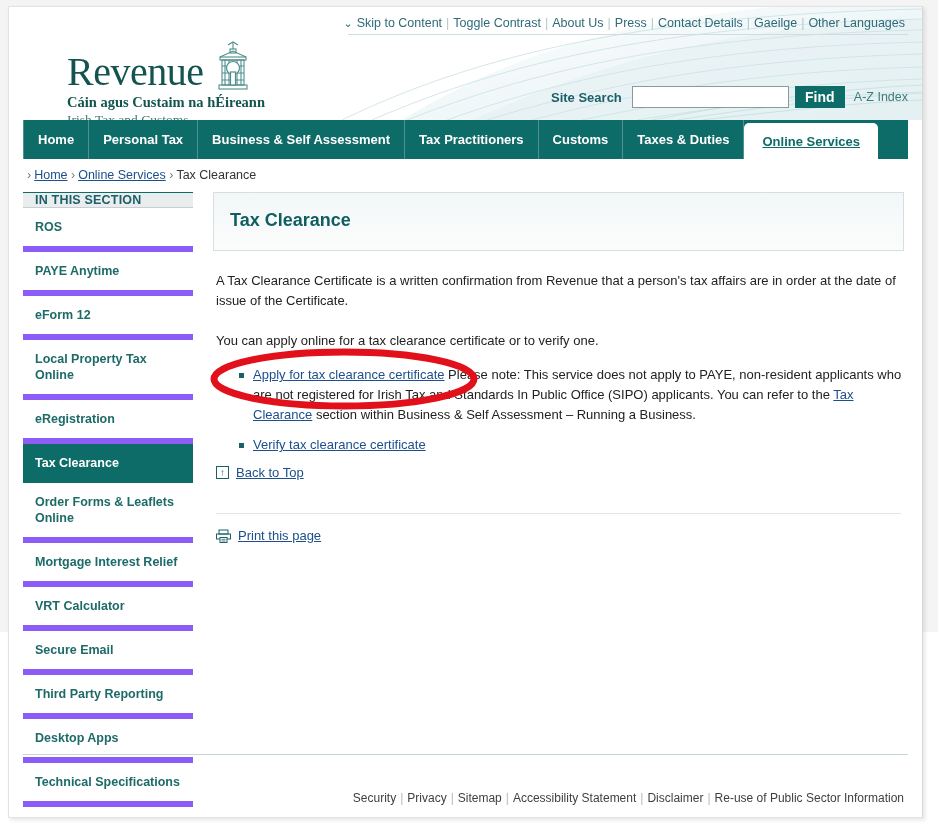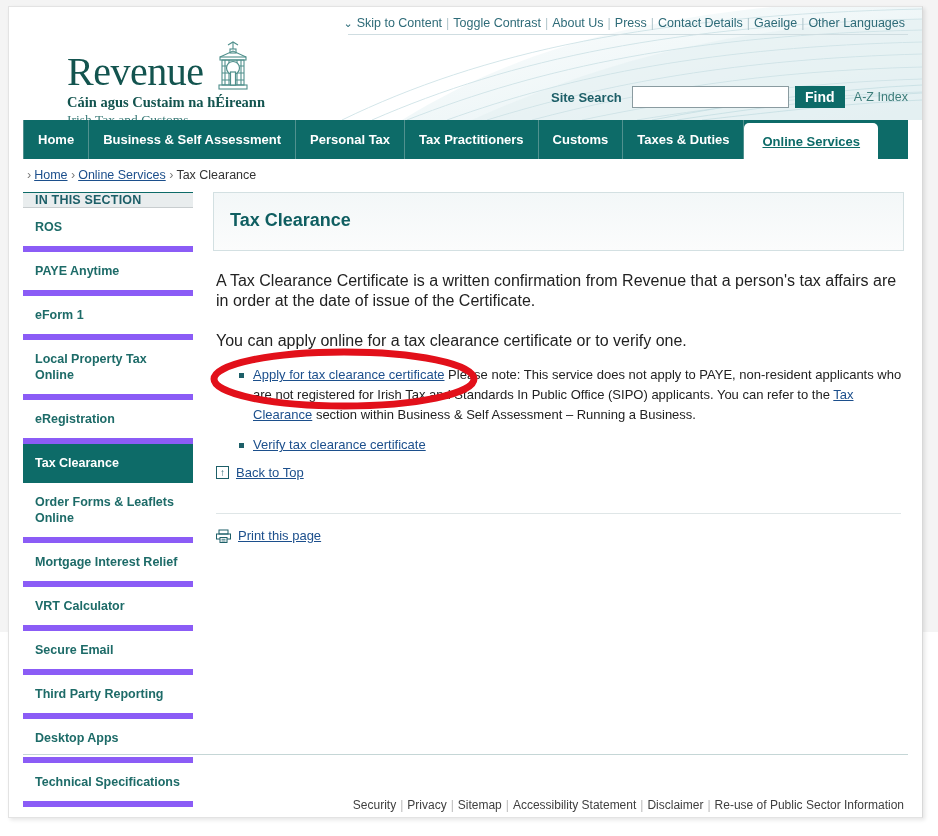--- a/index.html
+++ b/index.html
@@ -238,21 +238,21 @@
     border: 1px solid #d3e0e2;
     padding: 17px 16px 19px 16px;
   }
   #page-title {
     font-size: 18px;
     font-weight: bold;
     color: #0f5e61;
     margin: 0;
   }
   .para {
-    font-size: 16px;
+    font-size: 13px;
     color: #222222;
     line-height: 20px;
     margin: 20px 3px 0 3px;
   }
   ul.bullets {
     list-style: none;
     margin: 14px 0 0 0;
     padding: 0 0 0 26px;
   }
   ul.bullets li {
@@ -315,21 +315,21 @@
     margin: 0 14px;
     position: absolute;
     left: 0; right: 0;
     bottom: 62px;
     margin-left: 14px;
     margin-right: 14px;
   }
   #footer {
     position: absolute;
     right: 14px;
-    bottom: 5px;
+    bottom: 12px;
     font-size: 12px;
     color: #3f3f3f;
     white-space: nowrap;
   }
   #footer a {
     color: #3f3f3f;
     text-decoration: none;
     padding: 0 4px;
   }
   #footer .sep { color: #b9b9b9; }
@@ -409,41 +409,41 @@
       <div id="searchbar">
         <span id="search-label">Site Search</span>
         <input id="search-input" type="text" placeholder="" style="">
         <button id="find-button">Find</button>
         <a id="az-index" href="#">A-Z Index</a>
       </div>
     </div>
 
     <div id="nav">
       <a class="nav-item" href="#">Home</a>
+      <a class="nav-item" href="#">Personal Tax</a>
       <a class="nav-item" href="#">Business &amp; Self Assessment</a>
-      <a class="nav-item" href="#">Personal Tax</a>
       <a class="nav-item" href="#">Tax Practitioners</a>
       <a class="nav-item" href="#">Customs</a>
       <a class="nav-item" href="#">Taxes &amp; Duties</a>
       <a class="nav-item active" href="#">Online Services</a>
     </div>
 
     <div id="breadcrumb">
       <span class="arrow">›</span><a href="#">Home</a>
       <span class="arrow">›</span><a href="#">Online Services</a>
       <span class="arrow">›</span><span class="current">Tax Clearance</span>
     </div>
 
     <div id="body-wrap">
 
       <div id="sidebar">
         <div id="sidebar-header">IN THIS SECTION</div>
         <a class="side-item" href="#">ROS</a>
         <a class="side-item" href="#">PAYE Anytime</a>
-        <a class="side-item" href="#">eForm 1</a>
+        <a class="side-item" href="#">eForm 12</a>
         <a class="side-item" href="#">Local Property Tax Online</a>
         <a class="side-item" href="#">eRegistration</a>
         <a class="side-item active" href="#">Tax Clearance</a>
         <a class="side-item" href="#">Order Forms &amp; Leaflets Online</a>
         <a class="side-item" href="#">Mortgage Interest Relief</a>
         <a class="side-item" href="#">VRT Calculator</a>
         <a class="side-item" href="#">Secure Email</a>
         <a class="side-item" href="#">Third Party Reporting</a>
         <a class="side-item" href="#">Desktop Apps</a>
         <a class="side-item" href="#">Technical Specifications</a>

